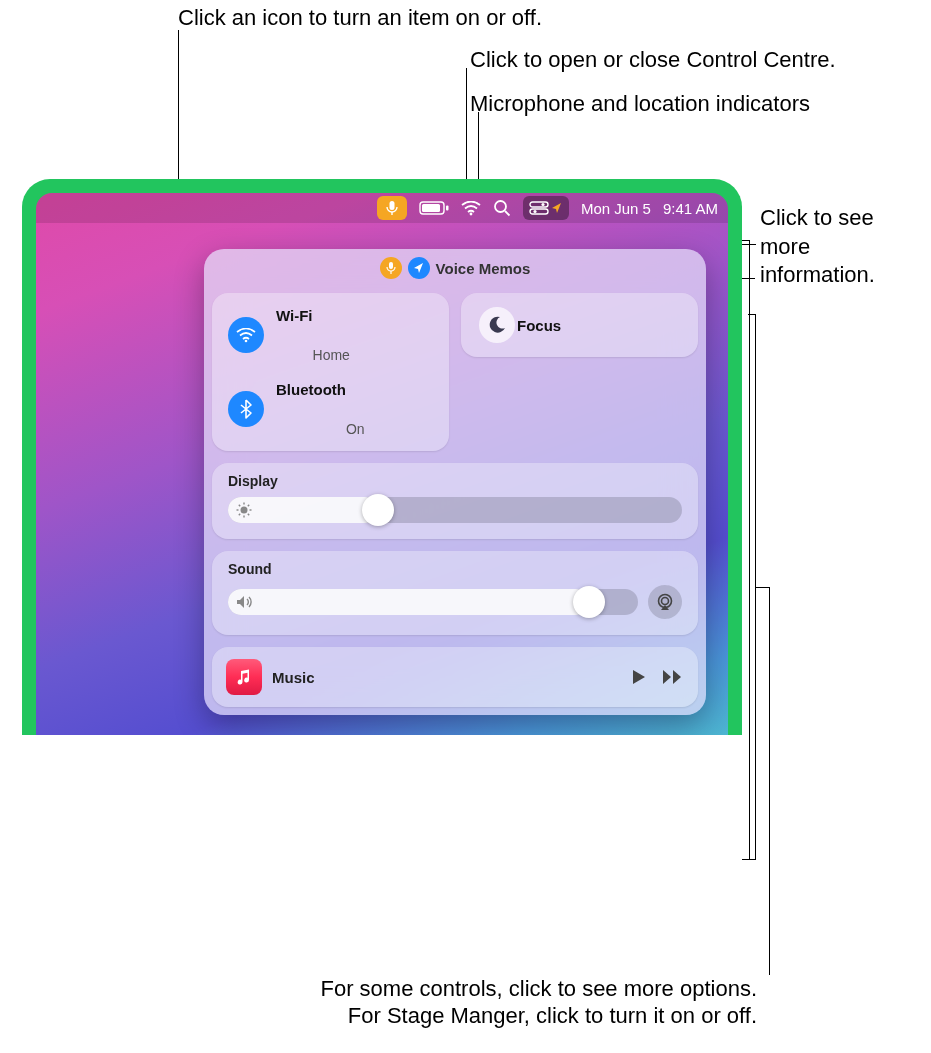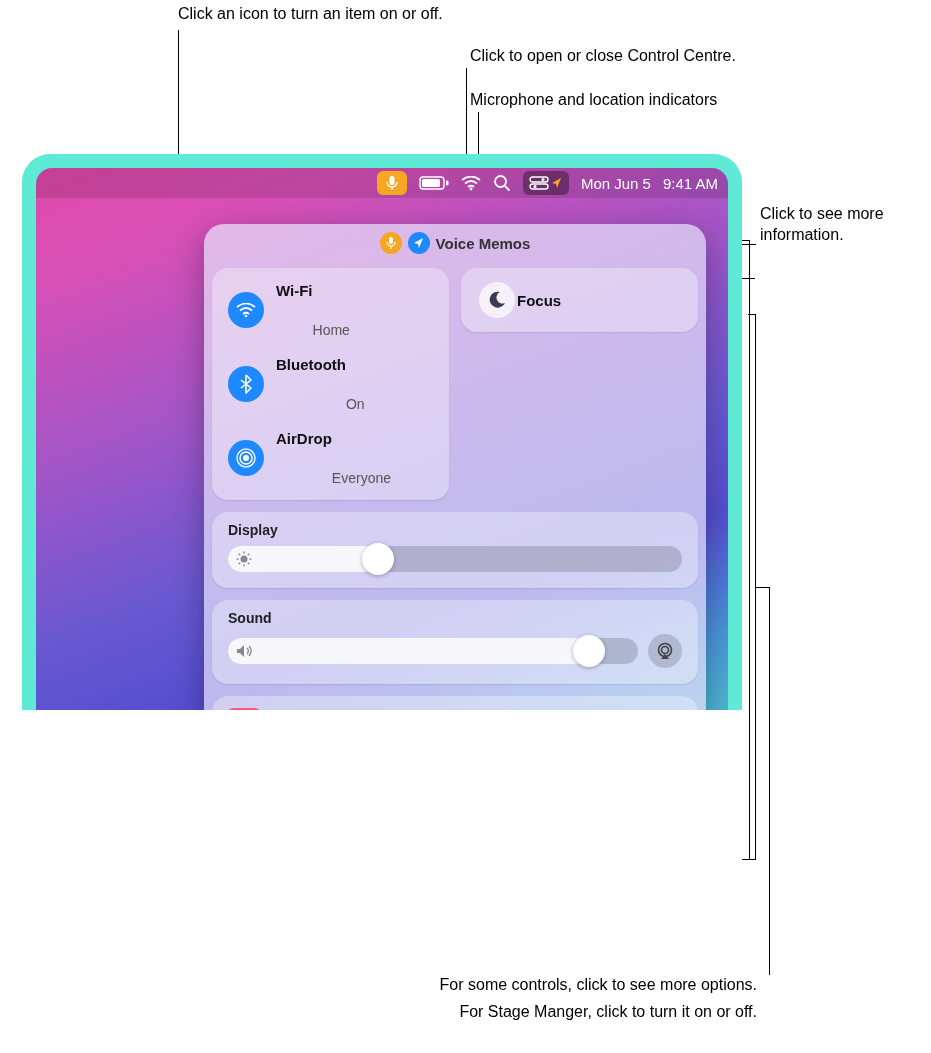--- a/index.html
+++ b/index.html
@@ -9,24 +9,24 @@
     width: 931px;
     height: 1053px;
     position: relative;
     overflow: hidden;
   }
 
   
   .device {
     position: absolute;
     left: 22px;
-    top: 154px;
+    top: 179px;
     width: 720px;
     height: 556px;
-    background: #5eead4;
+    background: #22c55e;
     border-radius: 28px 28px 0 0;
     overflow: hidden;
   }
   .screen {
     position: absolute;
     left: 14px; right: 14px; top: 14px; bottom: 0;
     background: linear-gradient(160deg,
       #df4aa9 0%, #d74fb6 15%, #9f55c8 40%, #6a58d0 60%,
       #554ed0 75%, #4a94d9 90%, #4db6d1 100%);
     border-radius: 16px 16px 0 0;
@@ -207,21 +207,21 @@
     border-radius: 8px;
     background: linear-gradient(180deg,#ff5a7a,#ff2d55,#e01a44);
     display: flex; align-items: center; justify-content: center;
   }
   .music-tile .mtitle { font-size: 15px; font-weight: 700; color: #222; flex: 1; }
   .music-ctrls { display: flex; gap: 14px; align-items: center; }
 
   
   .callout {
     position: absolute;
-    font-size: 16px;
+    font-size: 22px;
     color: #000;
     line-height: 1.3;
   }
   .line {
     position: absolute;
     background: #000;
     height: 1px;
   }
   .vline {
     position: absolute;
@@ -350,33 +350,20 @@
           </div>
           <div class="net-row">
             <div class="circ">
               <svg width="12" height="20" viewBox="0 0 12 20">
                   <path d="M6 1 L6 19 L11 14 L1 6 M6 1 L11 6 L1 14" stroke="#fff" stroke-width="1.6" fill="none" stroke-linejoin="round"></path>
                 </svg>
             </div>
             <div class="txt">
               <span class="title">Bluetooth</span>
               <span class="sub">On</span>
-            </div>
-          </div>
-          <div class="net-row">
-            <div class="circ">
-              <svg width="22" height="22" viewBox="0 0 22 22">
-                  <circle cx="11" cy="11" r="3" fill="#fff"></circle>
-                  <circle cx="11" cy="11" r="6" stroke="#fff" stroke-width="1.5" fill="none"></circle>
-                  <circle cx="11" cy="11" r="9" stroke="#fff" stroke-width="1.5" fill="none" opacity="0.9"></circle>
-                </svg>
-            </div>
-            <div class="txt">
-              <span class="title">AirDrop</span>
-              <span class="sub">Everyone</span>
             </div>
           </div>
         </div>
 
         <div class="tile focus-tile">
           <div class="circ">
             <svg width="20" height="20" viewBox="0 0 20 20">
                 <path d="M13 2 A8 8 0 1 0 18 13 A6 6 0 0 1 13 2 Z" fill="#3a3a50"></path>
               </svg>
           </div>

